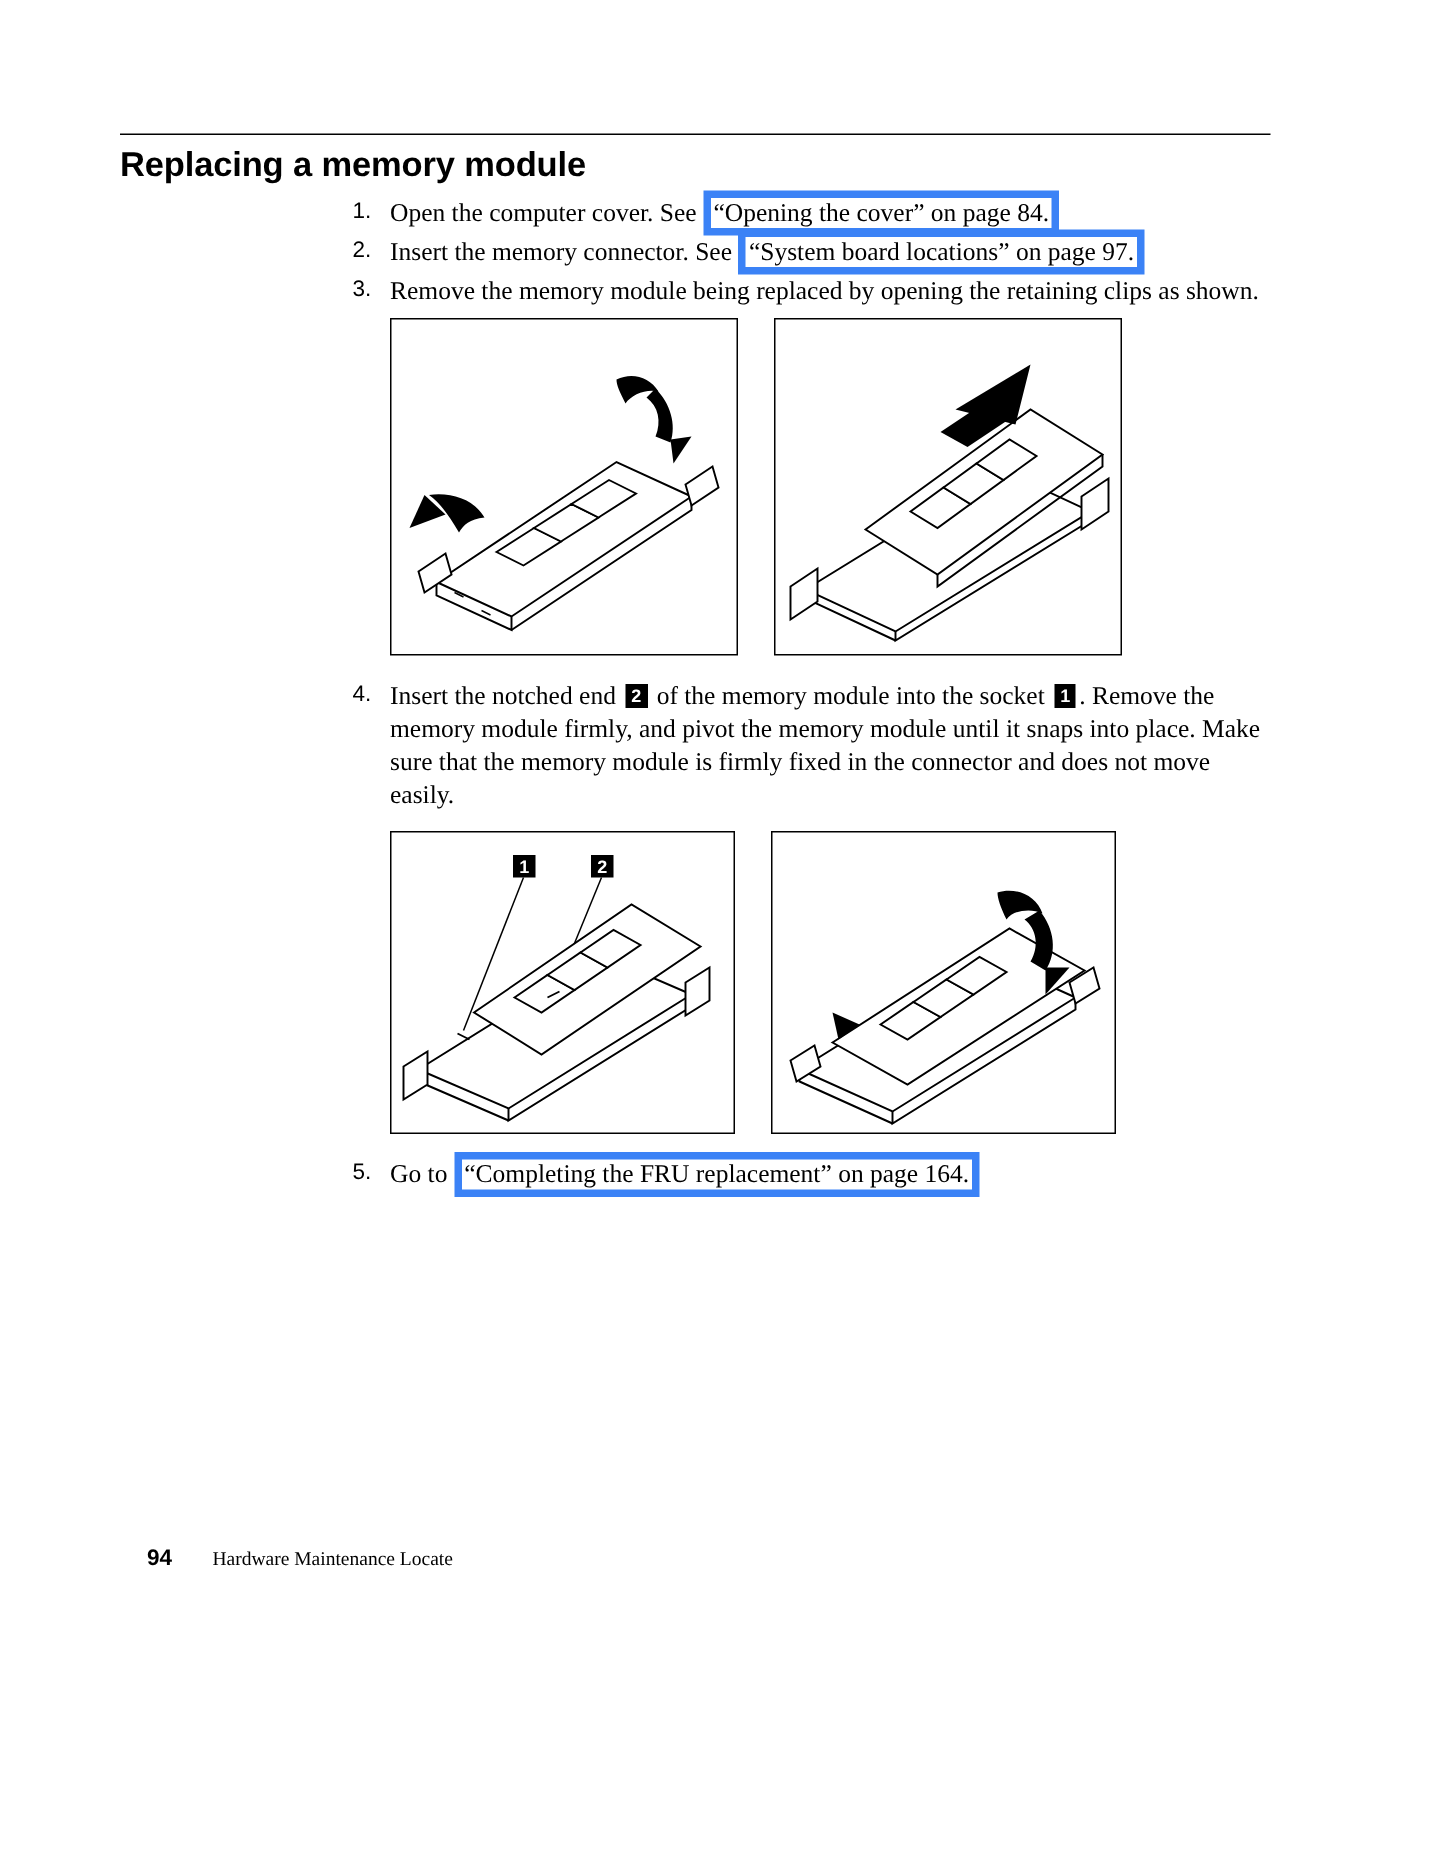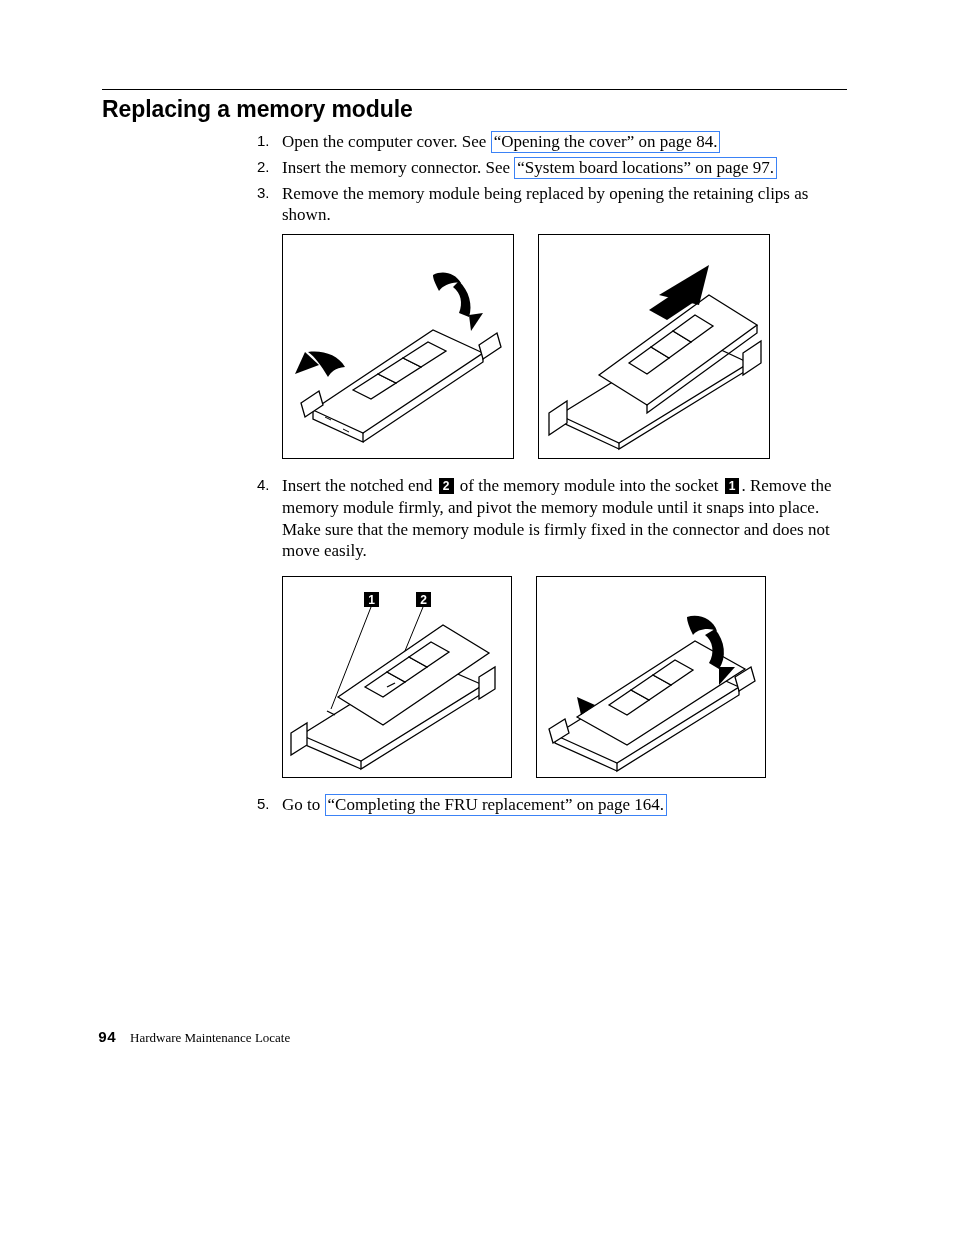--- a/index.html
+++ b/index.html
@@ -10,21 +10,21 @@
     height: 1235px;
     background: #fff;
     font-family: Georgia, "Times New Roman", serif;
     color: #000;
   }
   .page {
     position: relative;
     width: 954px;
     height: 1096px;
     box-sizing: border-box;
-    padding: 89px 107px 0 102px;
+    padding: 89px 107px 0 80px;
   }
   hr.rule {
     border: none;
     border-top: 1.5px solid #000;
     margin: 0 0 6px 0;
   }
   h2.section {
     font-family: Arial, Helvetica, sans-serif;
     font-weight: bold;
     font-size: 23px;
@@ -50,21 +50,21 @@
     margin: 0 0 4px 0;
   }
   ol.steps > li .num {
     position: absolute;
     left: 0;
     top: 0;
     font-family: Arial, Helvetica, sans-serif;
     font-size: 15px;
   }
   .linkbox {
-    border: 1px solid #3b82f6;
+    border: 5px solid #3b82f6;
     padding: 0 2px 1px 2px;
     display: inline;
   }
   .callout {
     display: inline-block;
     background: #000;
     color: #fff;
     font-family: Arial, Helvetica, sans-serif;
     font-weight: bold;
     font-size: 12px;
@@ -87,24 +87,24 @@
   .fig-b { width: 232px; height: 225px; }
   .fig-c { width: 230px; height: 202px; }
   .fig-d { width: 230px; height: 202px; }
   .footer {
     position: absolute;
     left: 98px;
     bottom: 49px;
     font-size: 13px;
   }
   .footer .pagenum {
-    font-family: Liberation Mono, monospace;
+    font-family: Liberation Sans, sans-serif;
     font-weight: bold;
     font-size: 15px;
-    margin-right: 14px;
+    margin-right: 27px;
   }
   svg { display: block; }
 </style>
 </head>
 <body>
 
 <div class="page">
   <hr class="rule">
   <h2 class="section">Replacing a memory module</h2>
 

